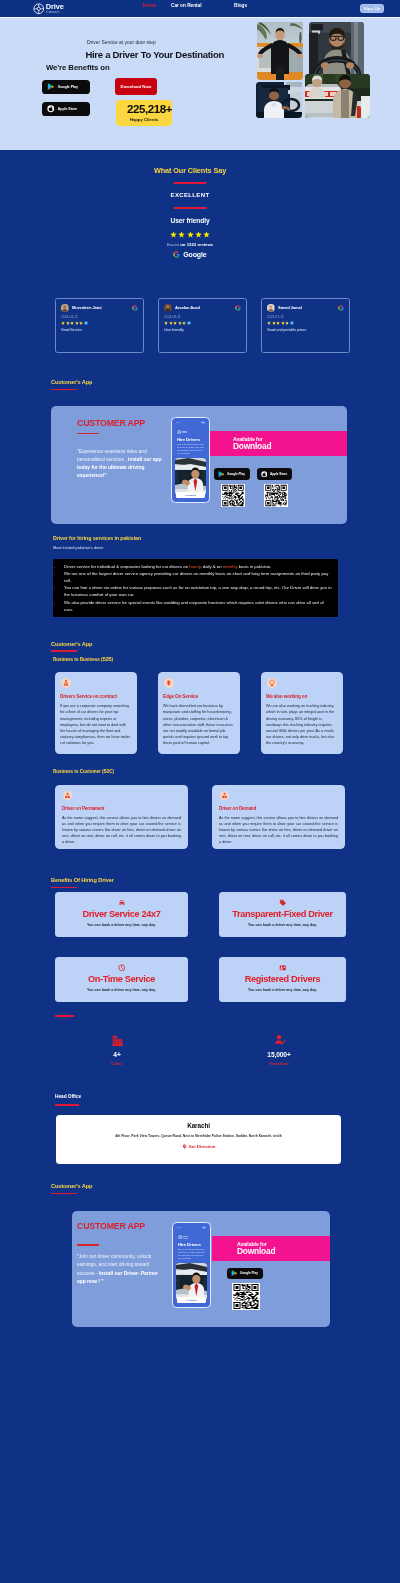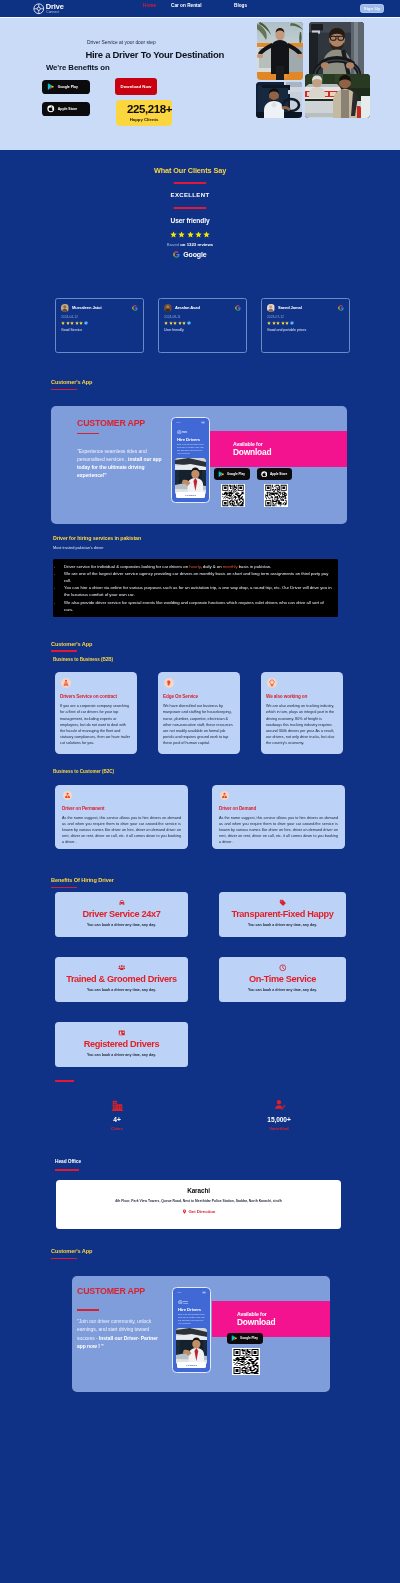--- a/index.html
+++ b/index.html
@@ -96,21 +96,21 @@
   .phone .plogo{margin-top:7px;display:flex;align-items:center;gap:.8px;padding-left:2px;}
   .phone .plogo svg{width:4.5px;height:4.5px;}
   .phone .plg{font-size:1.8px;line-height:1.05;color:#fff;font-weight:700;}
   .phone .plg i{display:block;font-size:1.2px;font-style:normal;color:#d5e0f8;}
   .phone .ptitle{font-size:4.3px;font-weight:700;margin-top:2.5px;color:#fff;padding-left:2px;letter-spacing:-.1px;}
   .phone .pdesc{font-size:1.9px;color:#cedcf8;margin-top:1.5px;line-height:1.55;padding-left:2px;padding-right:2px;}
   .phone .pimg{margin-top:2.5px;height:37px;border-radius:3px;overflow:hidden;}
   .phone .pimg svg{display:block;width:100%;height:100%;}
   .phone .pbtn{position:absolute;left:4px;right:4px;bottom:4px;height:5.5px;background:#fff;border-radius:1.6px;
                display:flex;align-items:center;justify-content:center;font-size:2px;color:#3b5ec9;font-weight:700;}
-  .pinkband{position:absolute;left:157px;top:25px;right:0;height:36px;background:#f4138f;
+  .pinkband{position:absolute;left:157px;top:25px;right:0;height:25px;background:#f4138f;
             display:flex;flex-direction:column;justify-content:center;padding-left:25px;z-index:1;}
   .pinkband .a1{font-size:5.2px;font-weight:700;color:#fff;letter-spacing:-.1px;}
   .pinkband .a2{font-size:8.4px;font-weight:800;color:#fff;margin-top:-.5px;letter-spacing:-.2px;}
   .qrrow{position:absolute;left:163px;top:62px;display:flex;gap:7px;z-index:2;}
   .qrcol{display:flex;flex-direction:column;align-items:flex-start;}
   .appstorebtn{background:#0b0b0d;border-radius:3.2px;display:flex;align-items:center;gap:2.5px;padding:0 5px 0 4px;height:12px;}
   .appstorebtn .store-ico{width:6.5px;height:6.5px;flex:0 0 6.5px;}
   .appstorebtn span{font-size:3.2px;font-weight:700;color:#fff;white-space:nowrap;letter-spacing:-.05px;}
   .qrimg{width:24px;height:23px;background:#fff;margin-top:4px;margin-left:7px;}
   .qrimg svg{display:block;width:100%;height:100%;}
@@ -665,33 +665,21 @@
         <rect x="14.4" y="13.6" width="3" height="1.6" rx=".8" fill="#c9dbf6"></rect>
       </svg>
     <h6>Driver Service 24x7</h6>
     <span>You can book a driver any time, any day.</span>
   </div>
   <div class="ben">
     <svg class="bi" viewBox="0 0 24 24">
         <path d="M11.2 2.6H4.6c-1.1 0-2 .9-2 2v6.6c0 .5.2 1 .6 1.4l8.4 8.4c.8.8 2 .8 2.8 0l6.6-6.6c.8-.8.8-2 0-2.8L12.6 3.2c-.4-.4-.9-.6-1.4-.6z" fill="#d8232f"></path>
         <circle cx="6.6" cy="6.6" r="1.5" fill="#e9f2fd"></circle>
       </svg>
-    <h6>Transparent-Fixed Happy</h6>
-    <span>You can book a driver any time, any day.</span>
-  </div>
-  <div class="ben">
-    <svg class="bi" viewBox="0 0 24 24">
-        <circle cx="12" cy="6.4" r="2.9" fill="#d8232f"></circle>
-        <circle cx="4.8" cy="7.6" r="2.5" fill="#d8232f"></circle>
-        <circle cx="19.2" cy="7.6" r="2.5" fill="#d8232f"></circle>
-        <path d="M4.8 10.8c1.4 0 2.6.4 3.5 1.2-1.2 1-2 2.4-2.2 4H1V15c0-2.4 1.6-4.2 3.8-4.2z" fill="#d8232f"></path>
-        <path d="M19.2 10.8c2.2 0 3.8 1.8 3.8 4.2v1H17.9c-.2-1.6-1-3-2.2-4 .9-.8 2.1-1.2 3.5-1.2z" fill="#d8232f"></path>
-        <path d="M12 11.2c3.1 0 5.4 2.3 5.4 5.4v2.6H6.6v-2.6c0-3.1 2.3-5.4 5.4-5.4z" fill="#d8232f"></path>
-      </svg>
-    <h6>Trained &amp; Groomed Drivers</h6>
+    <h6>Transparent-Fixed Driver</h6>
     <span>You can book a driver any time, any day.</span>
   </div>
   <div class="ben">
     <svg class="bi" viewBox="0 0 24 24">
         <circle cx="12" cy="12" r="9.4" fill="none" stroke="#d8232f" stroke-width="2.6"></circle>
         <path d="M12 6.4v5.8l3.6 3" stroke="#d8232f" stroke-width="2.4" fill="none" stroke-linecap="round" stroke-linejoin="round"></path>
       </svg>
     <h6>On-Time Service</h6>
     <span>You can book a driver any time, any day.</span>
   </div>

